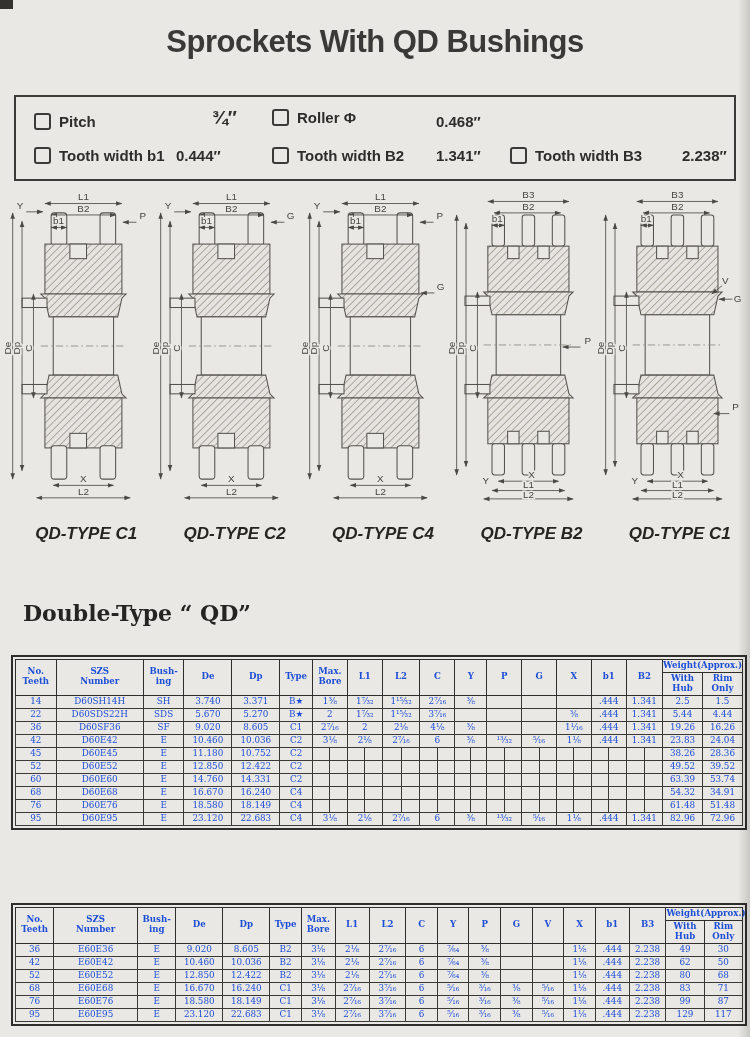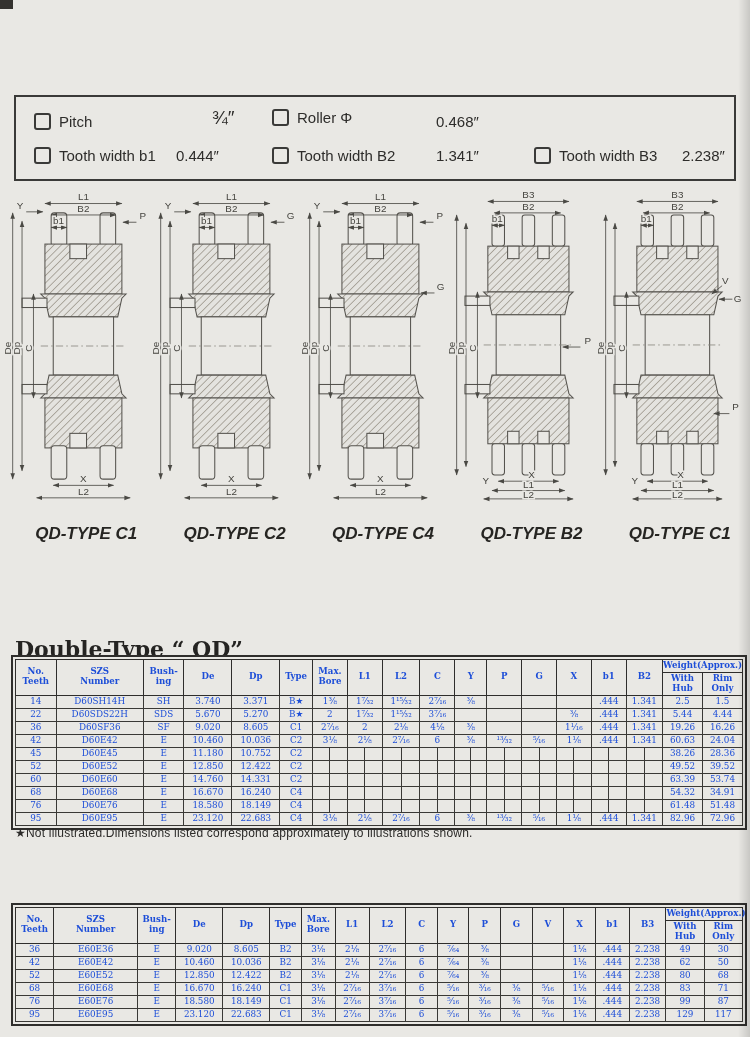--- a/index.html
+++ b/index.html
@@ -8,54 +8,55 @@
   .page::after{content:"";position:absolute;right:0;top:0;bottom:0;width:12px;
     background:linear-gradient(to right,rgba(0,0,0,0),rgba(0,0,0,0.14));pointer-events:none;}
   .corner-mark{position:absolute;left:0;top:0;width:13px;height:9px;background:#34322f;}
 
   .title{position:absolute;top:24px;left:0;width:100%;text-align:center;
     font-size:31px;font-weight:bold;letter-spacing:-0.5px;color:#3a3938;}
 
   .specs{position:absolute;top:95px;left:14px;width:718px;height:82px;border:2px solid #3a3a38;}
   .spec-item{position:absolute;display:flex;align-items:center;gap:8px;}
   .cbx{display:inline-block;width:13px;height:13px;border:2px solid #3a3a38;border-radius:3px;flex:0 0 auto;}
-  .spec-label,.spec-value{font-size:15px;font-weight:normal;color:#2e2d2b;white-space:nowrap;}
+  .spec-label,.spec-value{font-size:15px;font-weight:bold;color:#2e2d2b;white-space:nowrap;}
   .spec-value.big{font-size:19px;}
 
   .dia-strip{position:absolute;top:190px;left:4px;width:742px;height:312px;display:flex;}
   .dia-cell{flex:1 1 0;height:312px;}
   .dia{width:100%;height:100%;}
   .dia text{font-family:"Liberation Sans",sans-serif;font-size:9.5px;fill:#45443f;
     paint-order:stroke;stroke:#e9e8e4;stroke-width:3px;}
   .cap-strip{position:absolute;top:524px;left:12px;width:742px;display:flex;align-items:center;}
   .cap{flex:1 1 0;text-align:center;font-style:italic;font-weight:bold;font-size:17px;color:#262522;}
 
   .sec-head{position:absolute;left:15px;font-family:"DejaVu Serif","Liberation Serif",serif;
     font-weight:bold;font-size:22px;color:#252422;}
-  #head-double{top:636px;}
+  #head-double{top:600px;margin-left:8px;}
   #head-triple{top:866px;}
 
   .tbl-wrap{position:absolute;left:11px;width:728px;border:2px solid #2f2e2c;padding:2px;background:#e9e8e4;}
   #double-wrap{top:655px;}
   #triple-wrap{top:903px;}
   table.data{width:100%;border-collapse:collapse;table-layout:fixed;
     font-family:"DejaVu Serif","Liberation Serif",serif;color:#1d4ed8;}
   table.data th{border:1px solid #2f2e2c;font-size:8.6px;font-weight:bold;
     text-align:center;vertical-align:middle;white-space:pre-line;line-height:1.15;padding:1px 0;}
   table.data td{border:1px solid #3a3936;font-size:8.8px;text-align:center;
     vertical-align:middle;padding:0;height:12px;line-height:1.1;white-space:nowrap;overflow:hidden;}
   td.ditto .dline{width:0;height:12px;margin:0 auto;border-left:1px solid #3a3936;}
   .footnote{position:absolute;top:826px;left:15px;font-size:12px;color:#2c2b29;letter-spacing:0.2px;}
 </style>
 </head>
 <body>
 
 <div class="page">
   <div class="corner-mark"></div>
 
+  <div class="title">Sprockets With QD Bushings</div>
 
   <div class="specs">
     <div class="spec-item" style="left:18px;top:16px;">
       <span class="cbx"></span>
       <span class="spec-label">Pitch</span>
     </div>
     <div class="spec-item" style="left:196px;top:10px;">
       <span class="spec-value big">¾″</span>
     </div>
     <div class="spec-item" style="left:256px;top:12px;">
@@ -73,21 +74,21 @@
     <div class="spec-item" style="left:160px;top:50px;">
       <span class="spec-value">0.444″</span>
     </div>
     <div class="spec-item" style="left:256px;top:50px;">
       <span class="cbx"></span>
       <span class="spec-label">Tooth width B2</span>
     </div>
     <div class="spec-item" style="left:420px;top:50px;">
       <span class="spec-value">1.341″</span>
     </div>
-    <div class="spec-item" style="left:494px;top:50px;margin-left:24px;">
+    <div class="spec-item" style="left:494px;top:50px;">
       <span class="cbx"></span>
       <span class="spec-label">Tooth width B3</span>
     </div>
     <div class="spec-item" style="left:666px;top:50px;align-items:flex-end;">
       <span class="spec-value">2.238″</span>
     </div>
   </div>
 
   <svg width="0" height="0" style="position:absolute">
     <defs>
@@ -468,21 +469,21 @@
             <td>3⅛</td>
             <td>2⅛</td>
             <td>2⁷⁄₁₆</td>
             <td>6</td>
             <td>⅜</td>
             <td>¹³⁄₃₂</td>
             <td>⁵⁄₁₆</td>
             <td>1⅛</td>
             <td>.444</td>
             <td>1.341</td>
-            <td>60.63</td>
+            <td>23.83</td>
             <td>24.04</td>
           </tr>
           <tr>
             <td>45</td>
             <td>D60E45</td>
             <td>E</td>
             <td>11.180</td>
             <td>10.752</td>
             <td>C2</td>
             <td class="ditto">
@@ -694,21 +695,20 @@
             <td>⁵⁄₁₆</td>
             <td>1⅛</td>
             <td>.444</td>
             <td>1.341</td>
             <td>82.96</td>
             <td>72.96</td>
           </tr>
         </tbody>
       </table>
     </div>
-  <div class="footnote">★Not illustrated.Dimensions listed correspond approximately to illustrations shown.</div>
 
   <div class="tbl-wrap" id="triple-wrap">
       <table class="data">
         <colgroup>
           <col style="width: 5.2%;">
           <col style="width: 11.4%;">
           <col style="width: 5.2%;">
           <col style="width: 6.4%;">
           <col style="width: 6.4%;">
           <col style="width: 4.3%;">

